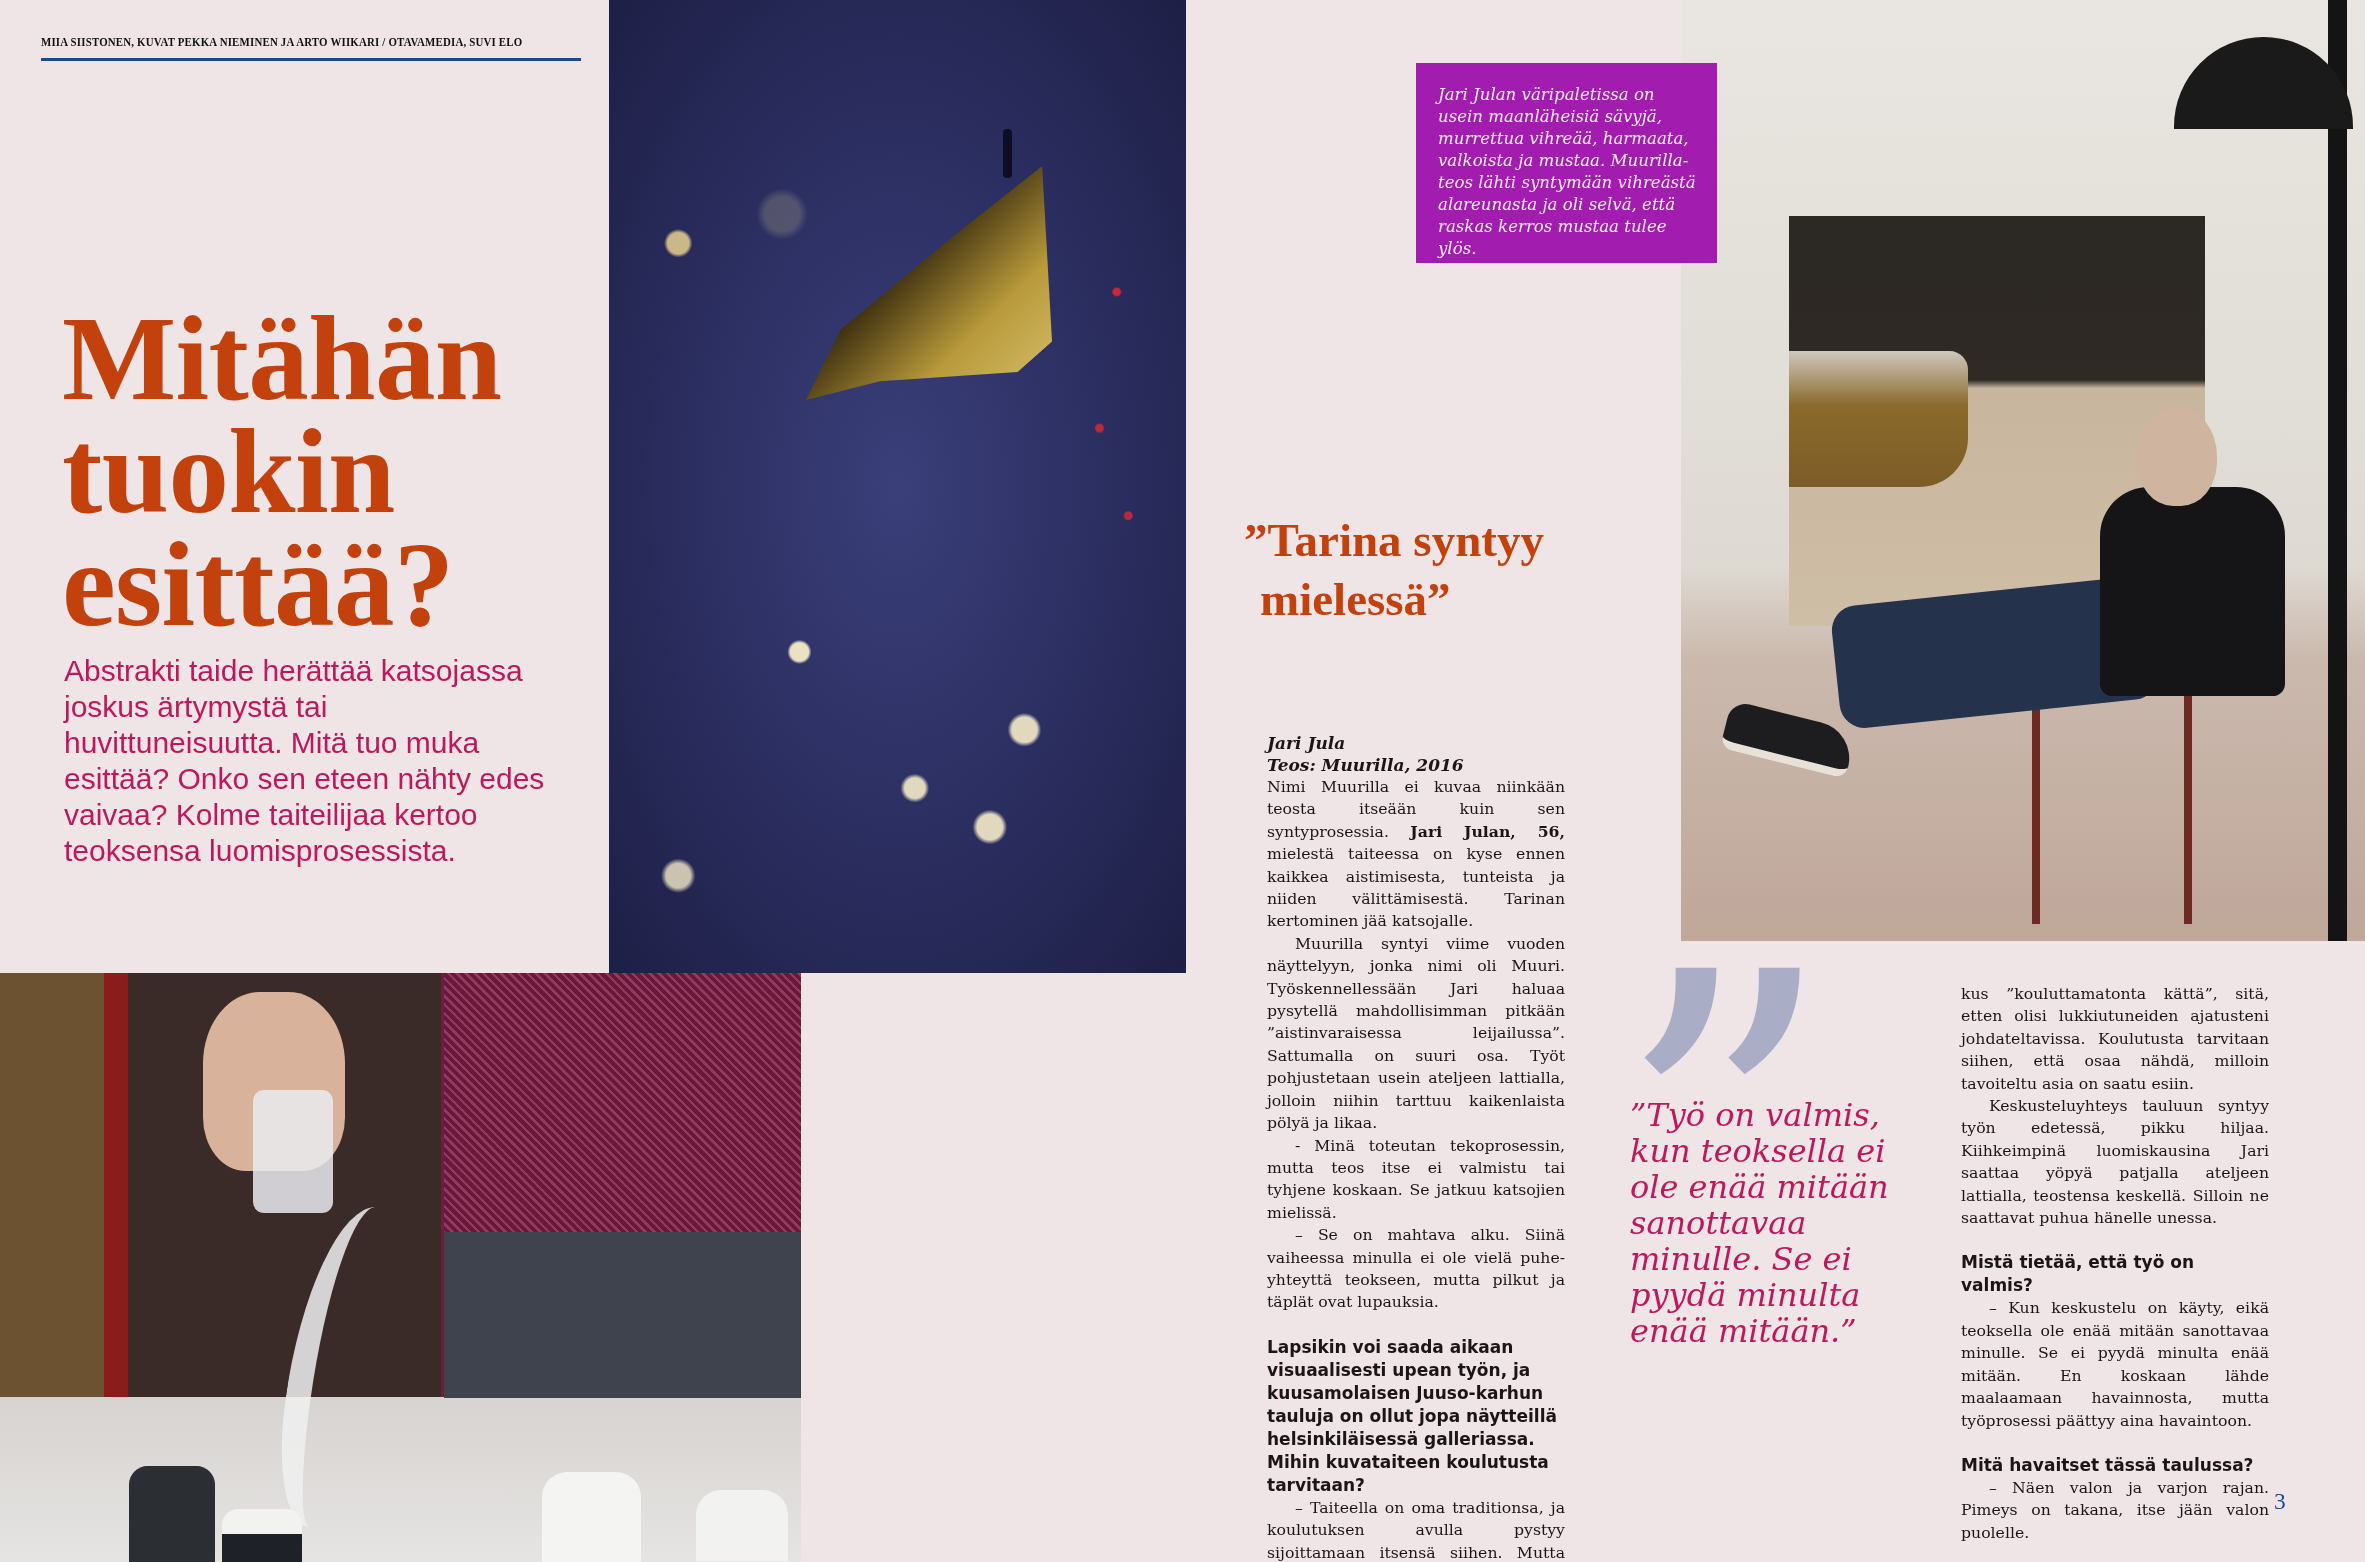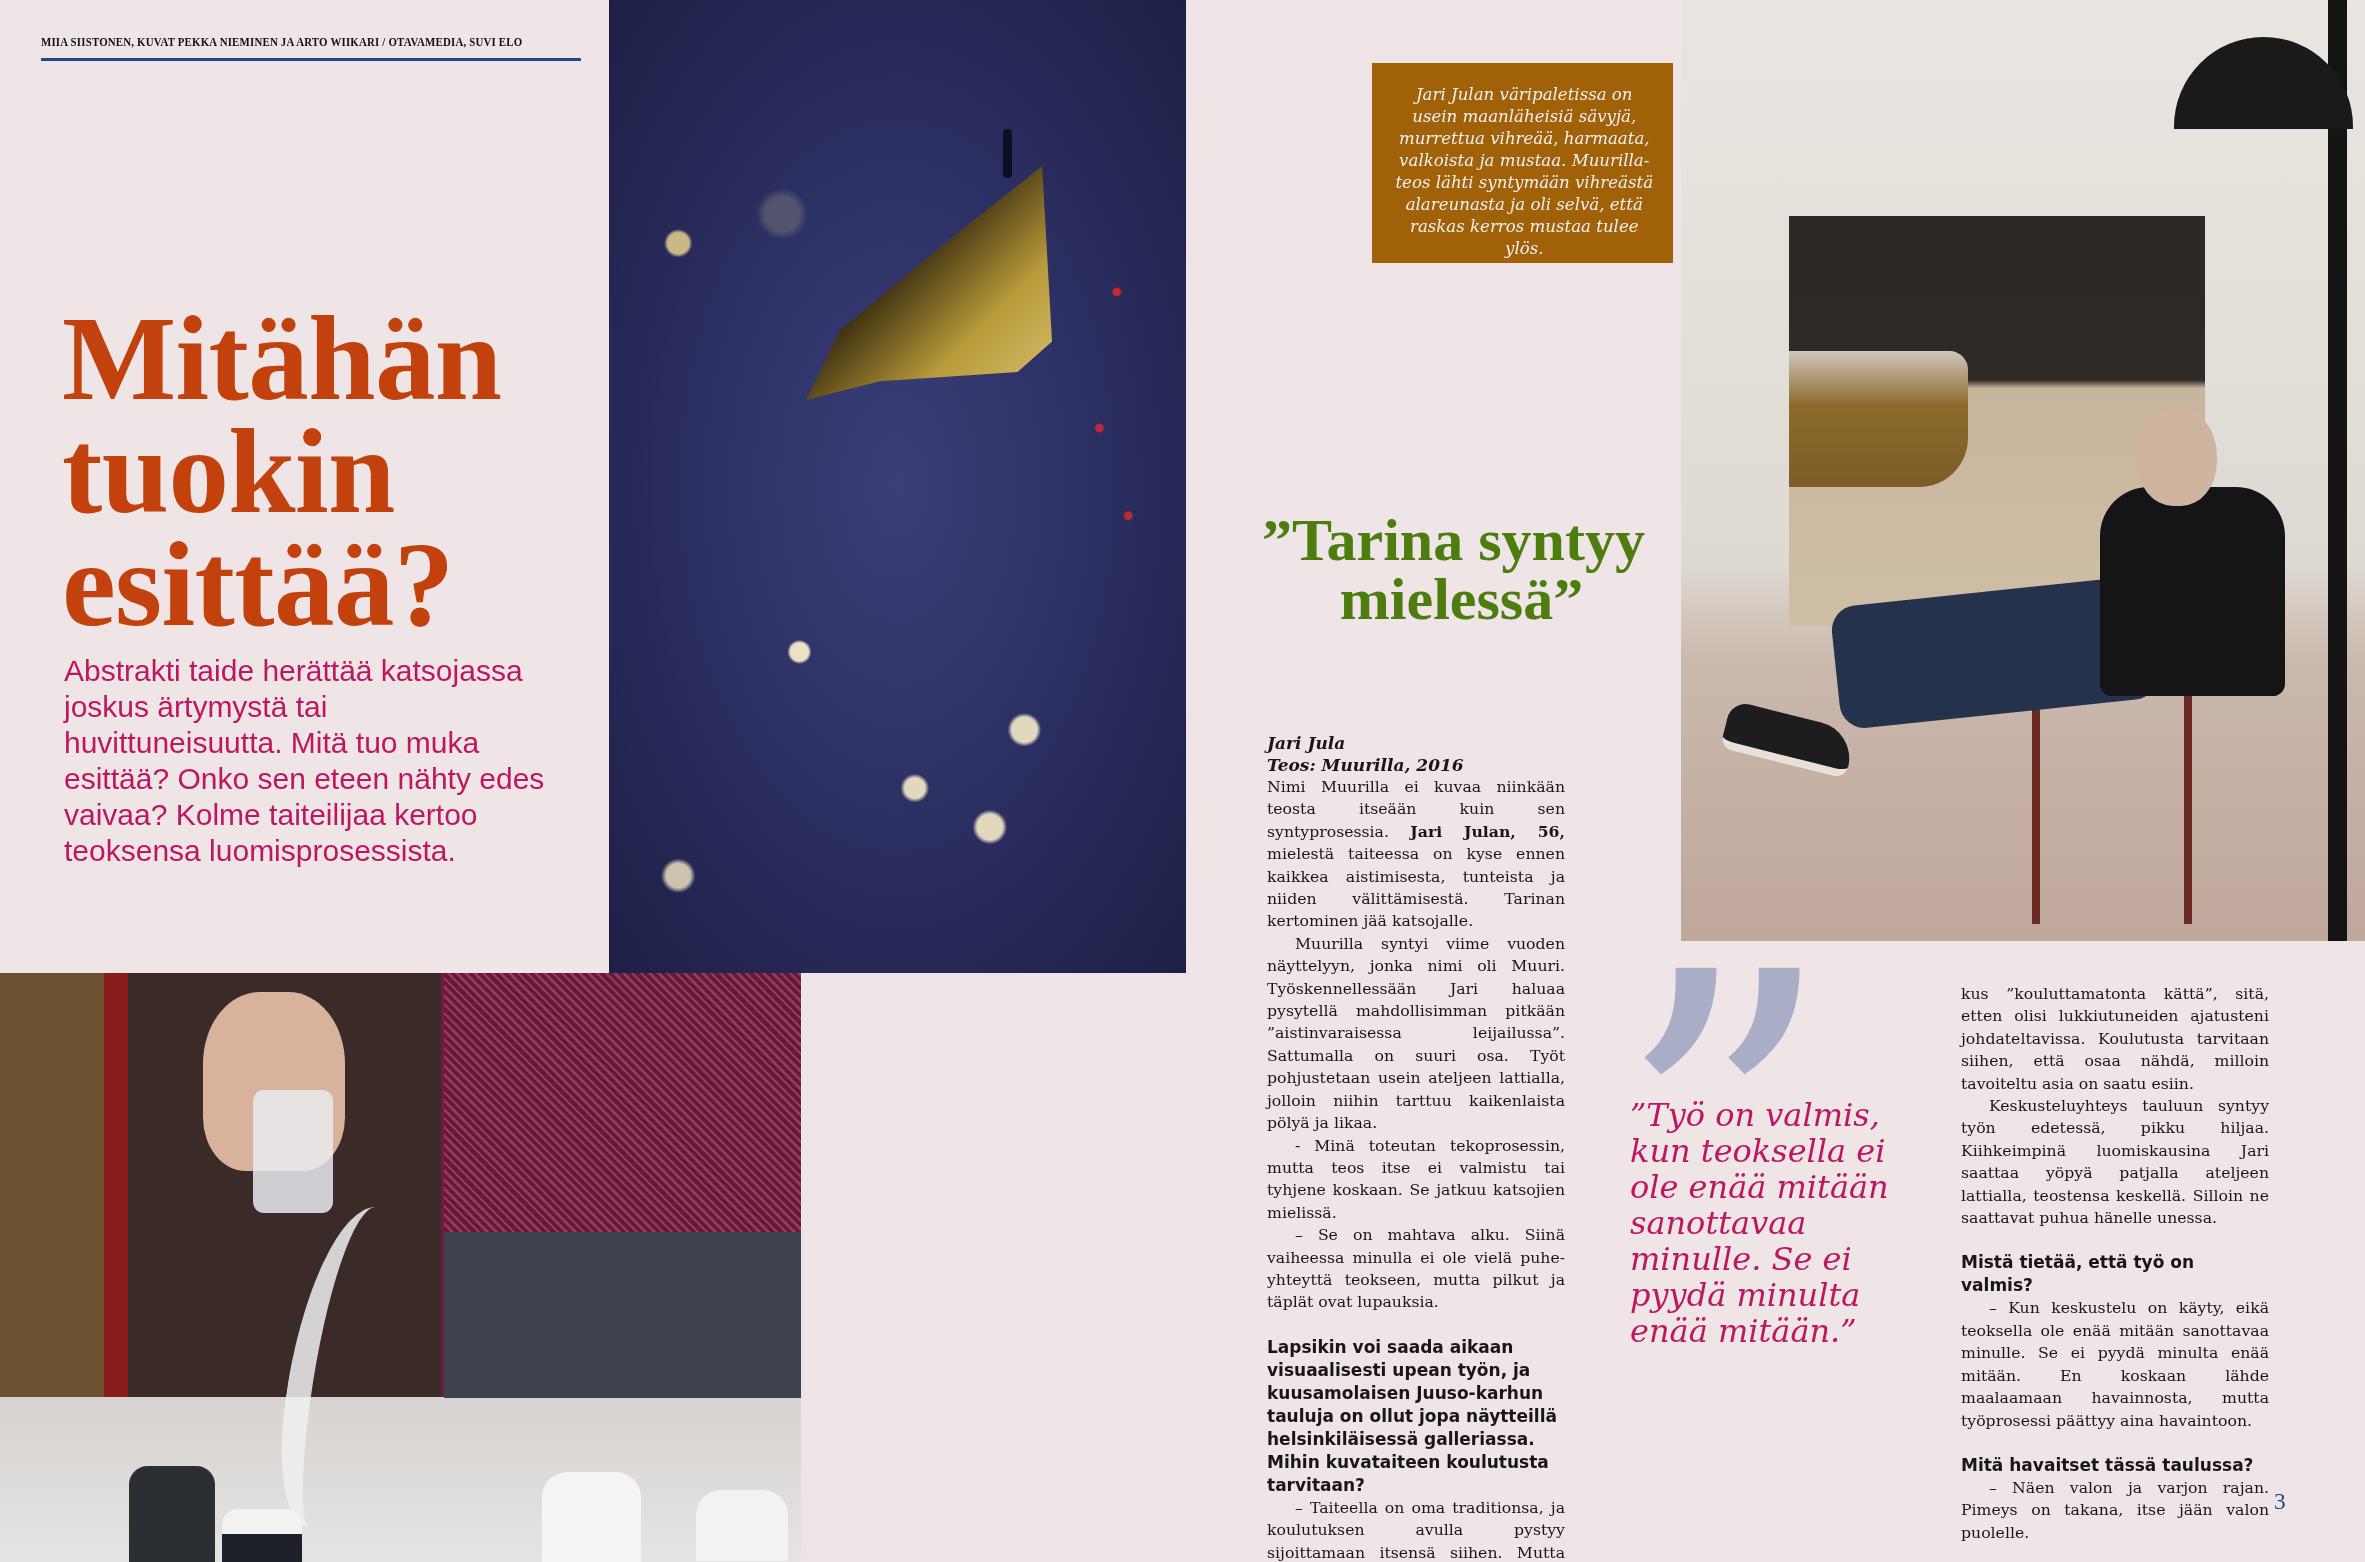--- a/index.html
+++ b/index.html
@@ -62,24 +62,24 @@
   #studio-paint-ochre { position: absolute; left: 108px; top: 351px; width: 179px; height: 136px; background: linear-gradient(180deg, #cfc8be 0%, #8b6a2b 40%, #7d5d27 100%); border-radius: 0 18.5px 49px 0; }
   #studio-lamp-shade { position: absolute; left: 493px; top: 37px; width: 179px; height: 92px; background: #1a1a1a; border-radius: 92px 92px 0 0; }
   #studio-lamp-pole { position: absolute; left: 647px; top: 0; width: 18.5px; height: 941px; background: #141414; }
   #studio-man-torso { position: absolute; left: 419px; top: 487px; width: 185px; height: 209px; background: #151517; border-radius: 49px 49px 12.3px 12.3px; }
   #studio-man-head { position: absolute; left: 456px; top: 407px; width: 80px; height: 99px; background: #cfb4a0; border-radius: 50% 50% 45% 45%; }
   #studio-man-legs { position: absolute; left: 154px; top: 591px; width: 320px; height: 123px; background: #25324c; transform: rotate(-6deg); border-radius: 25px; }
   #studio-shoe { position: absolute; left: 43px; top: 715px; width: 129px; height: 49px; background: #1d1d1f; border-bottom: 8.6px solid #e8e2d6; border-radius: 18.5px 37px 12.3px 12.3px; transform: rotate(14deg); }
   #studio-chair { position: absolute; left: 351px; top: 665px; width: 160px; height: 259px; border: 8.6px solid #6b2a22; border-top-width: 15px; border-bottom: none; }
 
   
-  #caption-box { left: 1372px; top: 63px; width: 301px; height: 200px; background: #a16207; color: #f4eef0; font-family: "DejaVu Serif", serif; font-style: italic; font-size: 16.6px; line-height: 22px; padding: 21px 18.5px 0 22px; text-align: center; }
+  #caption-box { left: 1416px; top: 63px; width: 301px; height: 200px; background: #a21caf; color: #f4eef0; font-family: "DejaVu Serif", serif; font-style: italic; font-size: 16.6px; line-height: 22px; padding: 21px 18.5px 0 22px; }
 
   
-  #pull-title { left: 1244px; top: 511px; width: 419px; font-family: "Liberation Serif", serif; color: #4d7c0f; font-size: 60px; line-height: 59px; text-align: center; }
+  #pull-title { left: 1244px; top: 511px; width: 419px; font-family: "Liberation Serif", serif; color: #c2410c; font-size: 47px; line-height: 59px; }
   #pull-title span { display: block; }
   #pull-title span + span { padding-left: 16px; }
 
   
   .col { font-family: "DejaVu Serif", serif; font-size: 15.7px; line-height: 22.4px; color: #1b1616; text-align: justify; hyphens: manual; }
   .col p { margin: 0; }
   .col p.ind { text-indent: 28px; }
   .col .q { font-family: "DejaVu Sans", sans-serif; font-weight: bold; font-size: 17px; line-height: 23px; text-align: left; }
   #col1 { left: 1267px; top: 732px; width: 298px; }
   #col1-meta { font-style: italic; font-weight: bold; font-size: 17px; line-height: 22px; }

